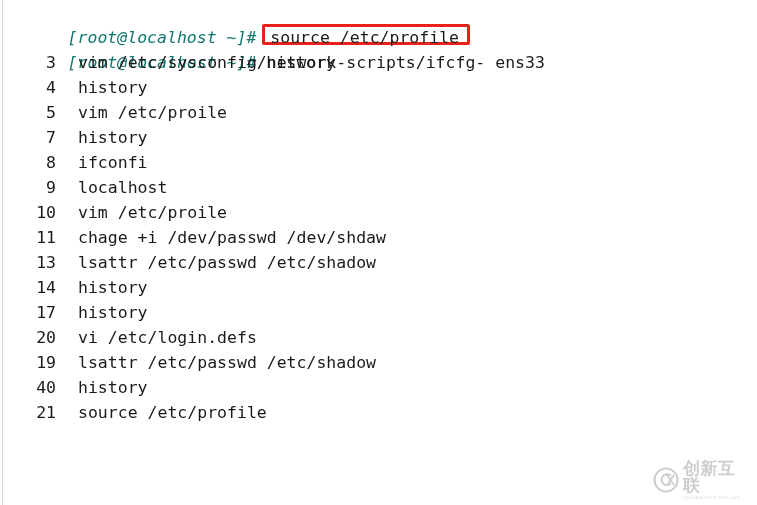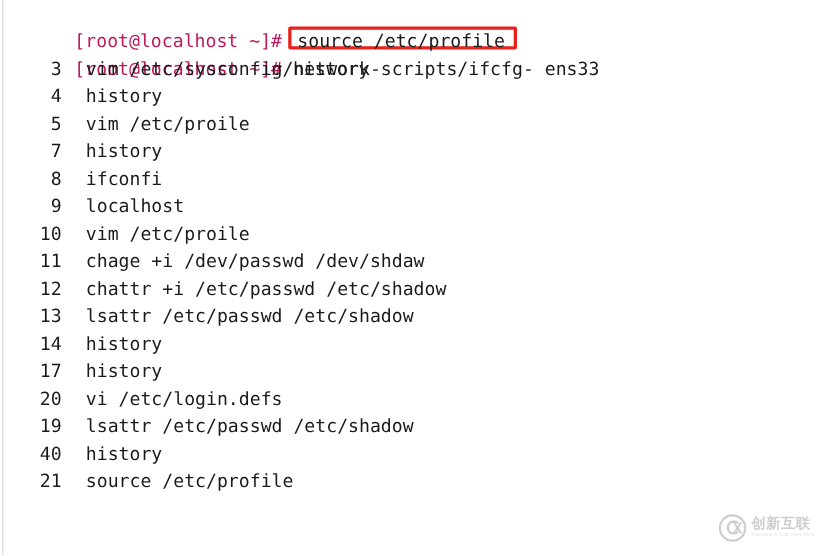--- a/index.html
+++ b/index.html
@@ -39,21 +39,22 @@
     font-size: 16.5px;
     color: #1a1a1a;
     white-space: pre;
     letter-spacing: 0px;
   }
   
   .prompt-line {
     padding-left: 8px;
   }
   .prompt {
-    color: #be185d;
+    color: #0f766e;
+    font-style: italic;
   }
   .cmd {
     color: #1a1a1a;
   }
   
   .hl-wrap {
     position: relative;
     display: inline-block;
   }
   .hl-box {
@@ -107,21 +108,21 @@
     flex: 0 0 26px;
   }
   #watermark .wm-textblock {
     display: flex;
     flex-direction: column;
     justify-content: center;
     line-height: 1;
   }
   #watermark .wm-cn {
     font-family: "DejaVu Sans", "Liberation Sans", sans-serif;
-    font-size: 13px;
+    font-size: 17px;
     font-weight: bold;
     color: #7d7d7d;
     letter-spacing: 0.5px;
   }
   #watermark .wm-py {
     font-family: "Liberation Sans", sans-serif;
     font-size: 4.5px;
     color: #9a9a9a;
     letter-spacing: 0.8px;
     margin-top: 2px;
@@ -147,21 +148,20 @@
     </div>
 
     <div class="line hist-line"><span class="hist-num">3</span><span class="hist-cmd">vim /etc/sysconfig/network-scripts/ifcfg- ens33</span></div>
     <div class="line hist-line"><span class="hist-num">4</span><span class="hist-cmd">history</span></div>
     <div class="line hist-line"><span class="hist-num">5</span><span class="hist-cmd">vim /etc/proile</span></div>
     <div class="line hist-line"><span class="hist-num">7</span><span class="hist-cmd">history</span></div>
     <div class="line hist-line"><span class="hist-num">8</span><span class="hist-cmd">ifconfi</span></div>
     <div class="line hist-line"><span class="hist-num">9</span><span class="hist-cmd">localhost</span></div>
     <div class="line hist-line"><span class="hist-num">10</span><span class="hist-cmd">vim /etc/proile</span></div>
     <div class="line hist-line"><span class="hist-num">11</span><span class="hist-cmd">chage +i /dev/passwd /dev/shdaw</span></div>
-    <div class="line hist-line"><span class="hist-num">12</span><span class="hist-cmd">chattr +i /etc/passwd /etc/shadow</span></div>
     <div class="line hist-line"><span class="hist-num">13</span><span class="hist-cmd">lsattr /etc/passwd /etc/shadow</span></div>
     <div class="line hist-line"><span class="hist-num">14</span><span class="hist-cmd">history</span></div>
     <div class="line hist-line"><span class="hist-num">17</span><span class="hist-cmd">history</span></div>
     <div class="line hist-line"><span class="hist-num">20</span><span class="hist-cmd">vi /etc/login.defs</span></div>
     <div class="line hist-line"><span class="hist-num">19</span><span class="hist-cmd">lsattr /etc/passwd /etc/shadow</span></div>
     <div class="line hist-line"><span class="hist-num">40</span><span class="hist-cmd">history</span></div>
     <div class="line hist-line"><span class="hist-num">21</span><span class="hist-cmd">source /etc/profile</span></div>
 
   </div>
 

